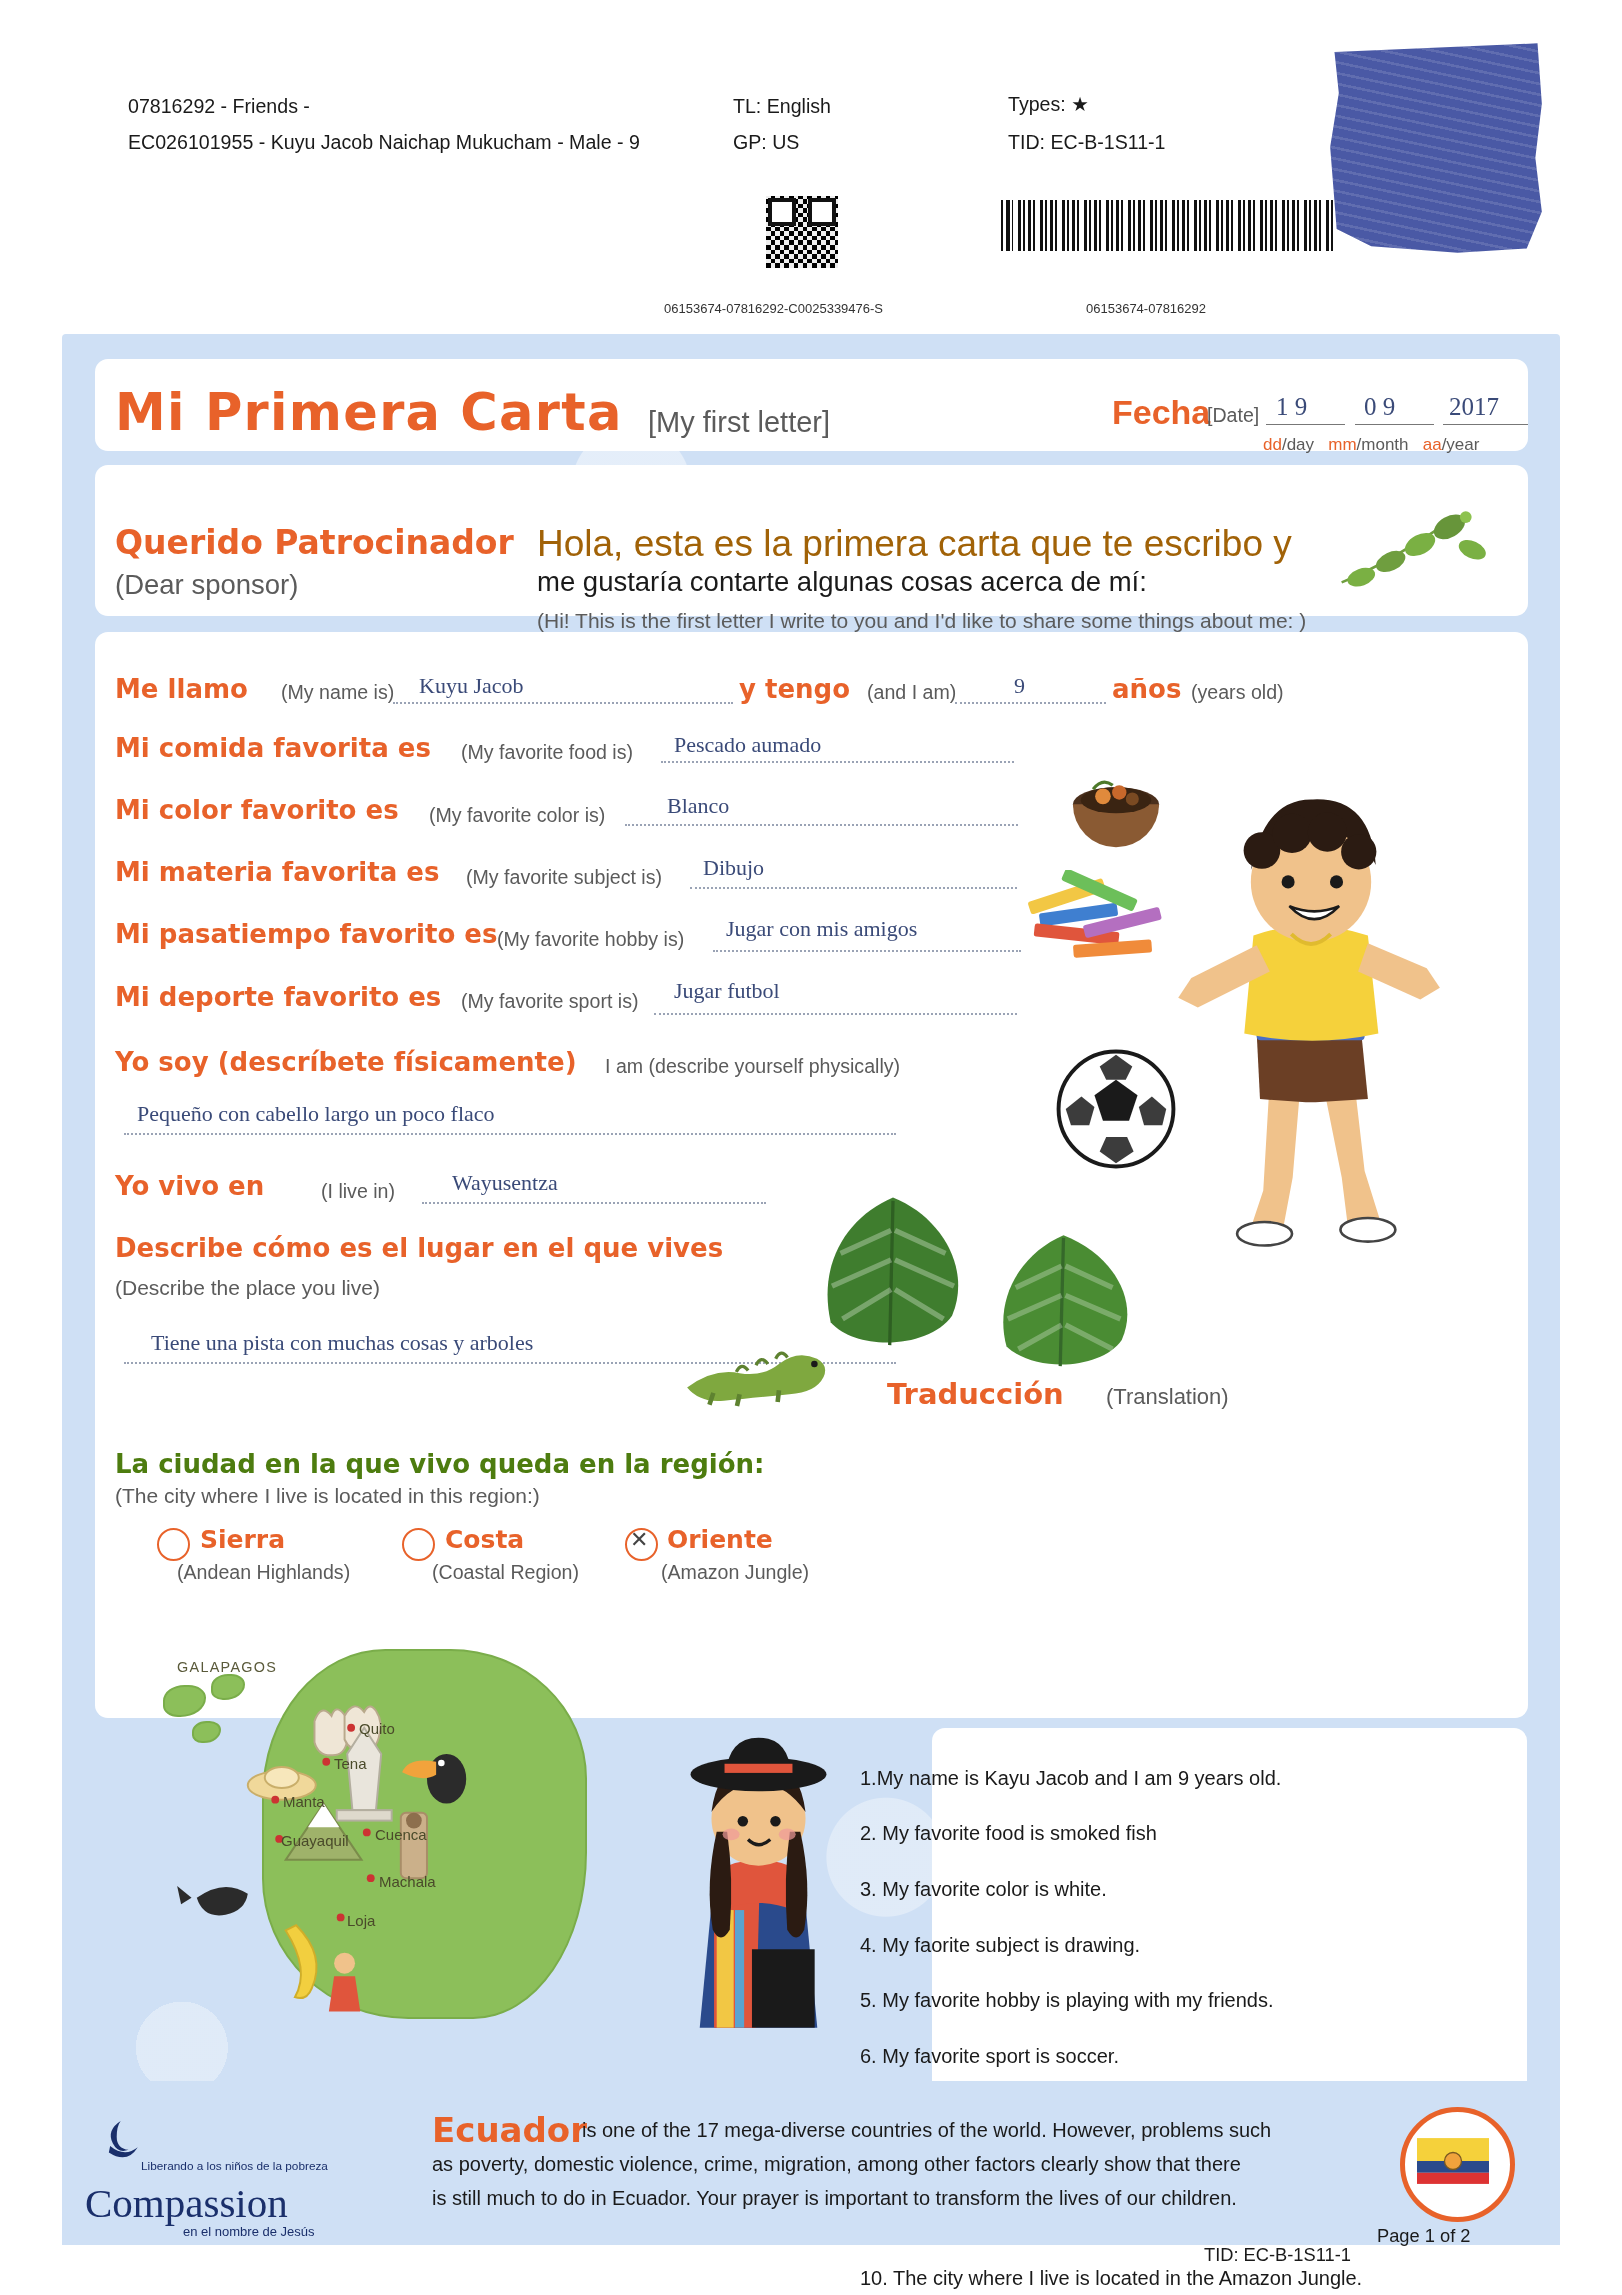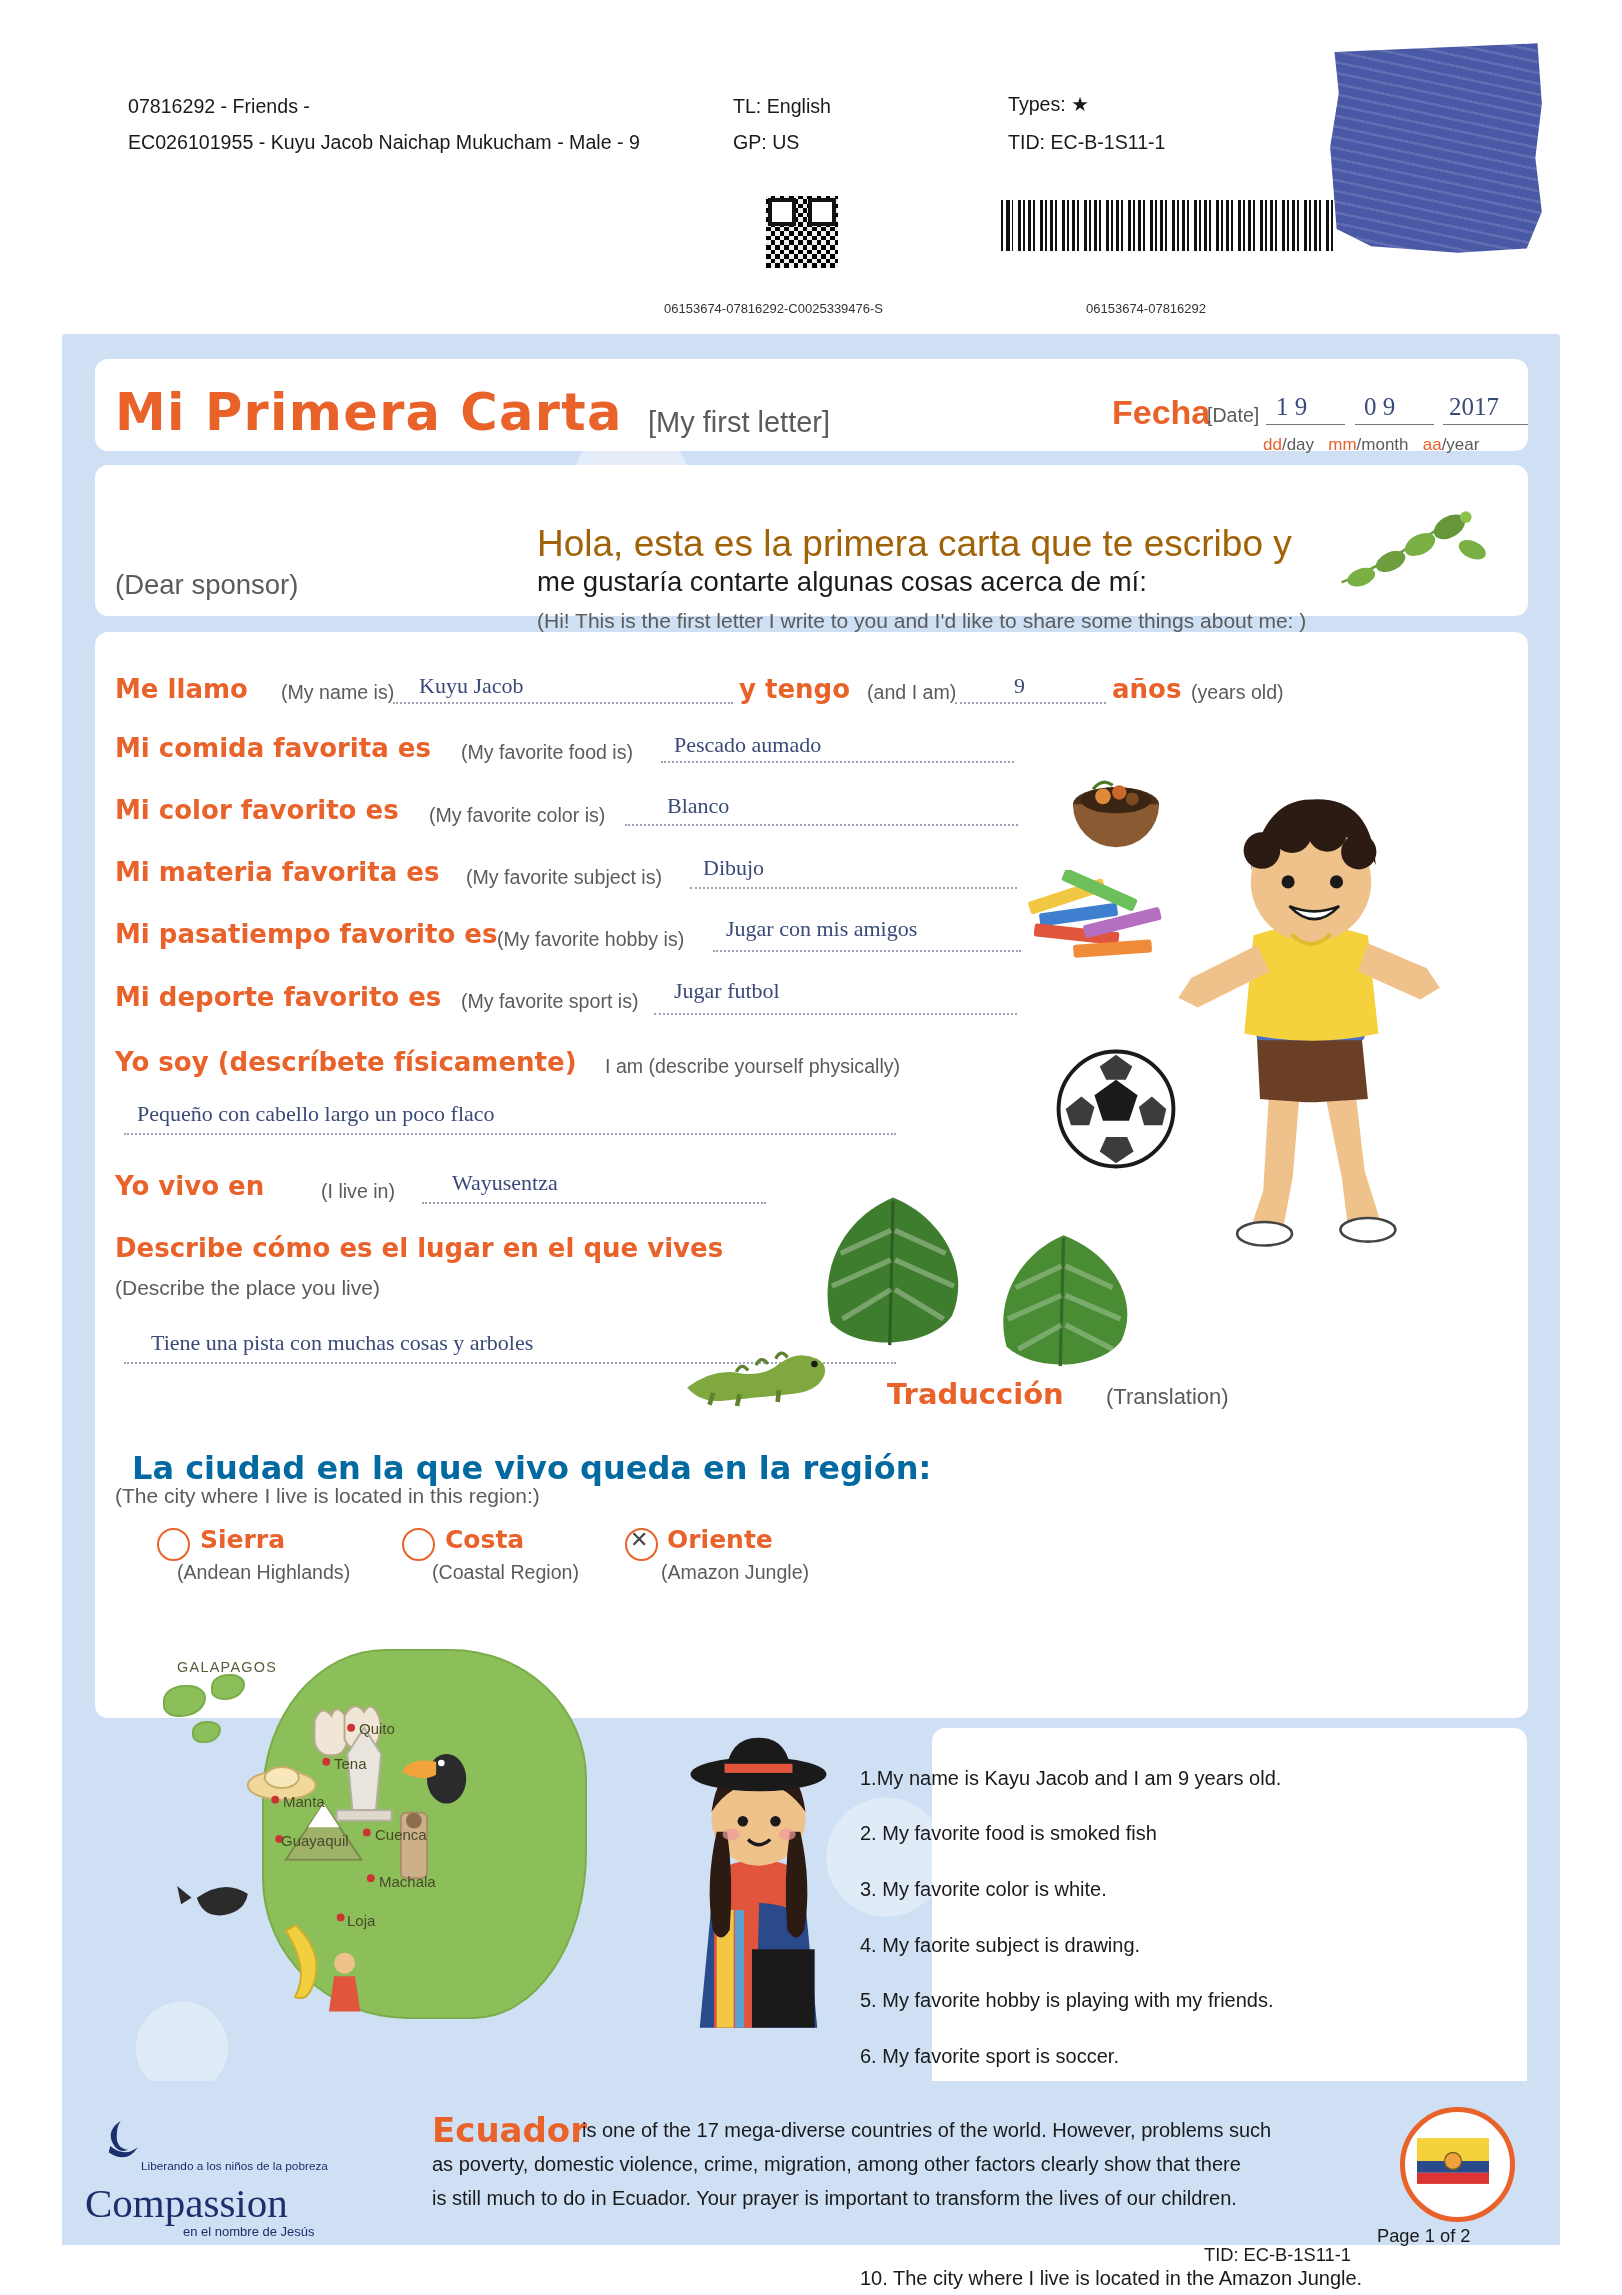--- a/index.html
+++ b/index.html
@@ -121,22 +121,22 @@
   .ans { position:absolute; font-size:22px; white-space:nowrap; }
   .dots { position:absolute; border-bottom:2px dotted #9aa3b5; height:0.7px; }
 
   
   #trans-title { position:absolute; left:887px; top:1377px; font-size:29px; color:#e8622a;
                  font-weight:bold; font-family:"DejaVu Sans", sans-serif; }
   #trans-title-en { position:absolute; left:1106px; top:1384px; font-size:22px; color:#5b5b5b; }
   .tline { position:absolute; left:860px; font-size:20px; color:#1a1a1a; width:543px; }
 
   
-  #q10 { position:absolute; left:115px; top:1449px; font-size:32px; color:#0369a1; font-weight:bold;
-         font-family:"DejaVu Sans", sans-serif;margin-left:17px; }
+  #q10 { position:absolute; left:115px; top:1449px; font-size:26px; color:#4d7c0f; font-weight:bold;
+         font-family:"DejaVu Sans", sans-serif; }
   #q10en { position:absolute; left:115px; top:1484px; font-size:21px; color:#5b5b5b; }
   .opt-circle{ position:absolute; width:29px; height:29px; border:2px solid #e8622a; border-radius:50%; }
   .opt-es{ position:absolute; font-size:25px; color:#e8622a; font-weight:bold; font-family:"DejaVu Sans", sans-serif; }
   .opt-en{ position:absolute; font-size:19.6px; color:#5b5b5b; }
   .opt-x{ position:absolute; font-size:22px; color:#444; }
 
   
   #map-ill { position:absolute; left:151px; top:1623px; width:497px; height:458px; }
   #map-shape{
     position:absolute; left:111px; top:26px; width:321px; height:366px;
@@ -225,20 +225,21 @@
   <div id="fecha-yy" class="hw">2017</div>
   <div class="fecha-line" id="fl1"></div>
   <div class="fecha-line" id="fl2"></div>
   <div class="fecha-line" id="fl3"></div>
   <div id="fecha-units">
     <span class="o">dd</span><span>/day</span>&nbsp;&nbsp;
     <span class="o">mm</span><span>/month</span>&nbsp;&nbsp;
     <span class="o">aa</span><span>/year</span>
   </div>
 
+  <div id="dear-es">Querido Patrocinador</div>
   <div id="dear-en">(Dear sponsor)</div>
   <div id="greet-es1">Hola, esta es la primera carta que te escribo y</div>
   <div id="greet-es2">me gustaría contarte algunas cosas acerca de mí:</div>
   <div id="greet-en">(Hi! This is the first letter I write to you and I'd like to share some things about me: )</div>
 
   <svg id="vine" viewBox="0 0 240 150">
     <path d="M10 120 C60 100 110 70 170 30" stroke="#6f9e3f" stroke-width="4" fill="none"></path>
     <ellipse cx="40" cy="112" rx="22" ry="13" fill="#7ab043" transform="rotate(-20 40 112)"></ellipse>
     <ellipse cx="85" cy="88" rx="24" ry="14" fill="#6f9e3f" transform="rotate(-25 85 88)"></ellipse>
     <ellipse cx="130" cy="62" rx="25" ry="15" fill="#7ab043" transform="rotate(-28 130 62)"></ellipse>

